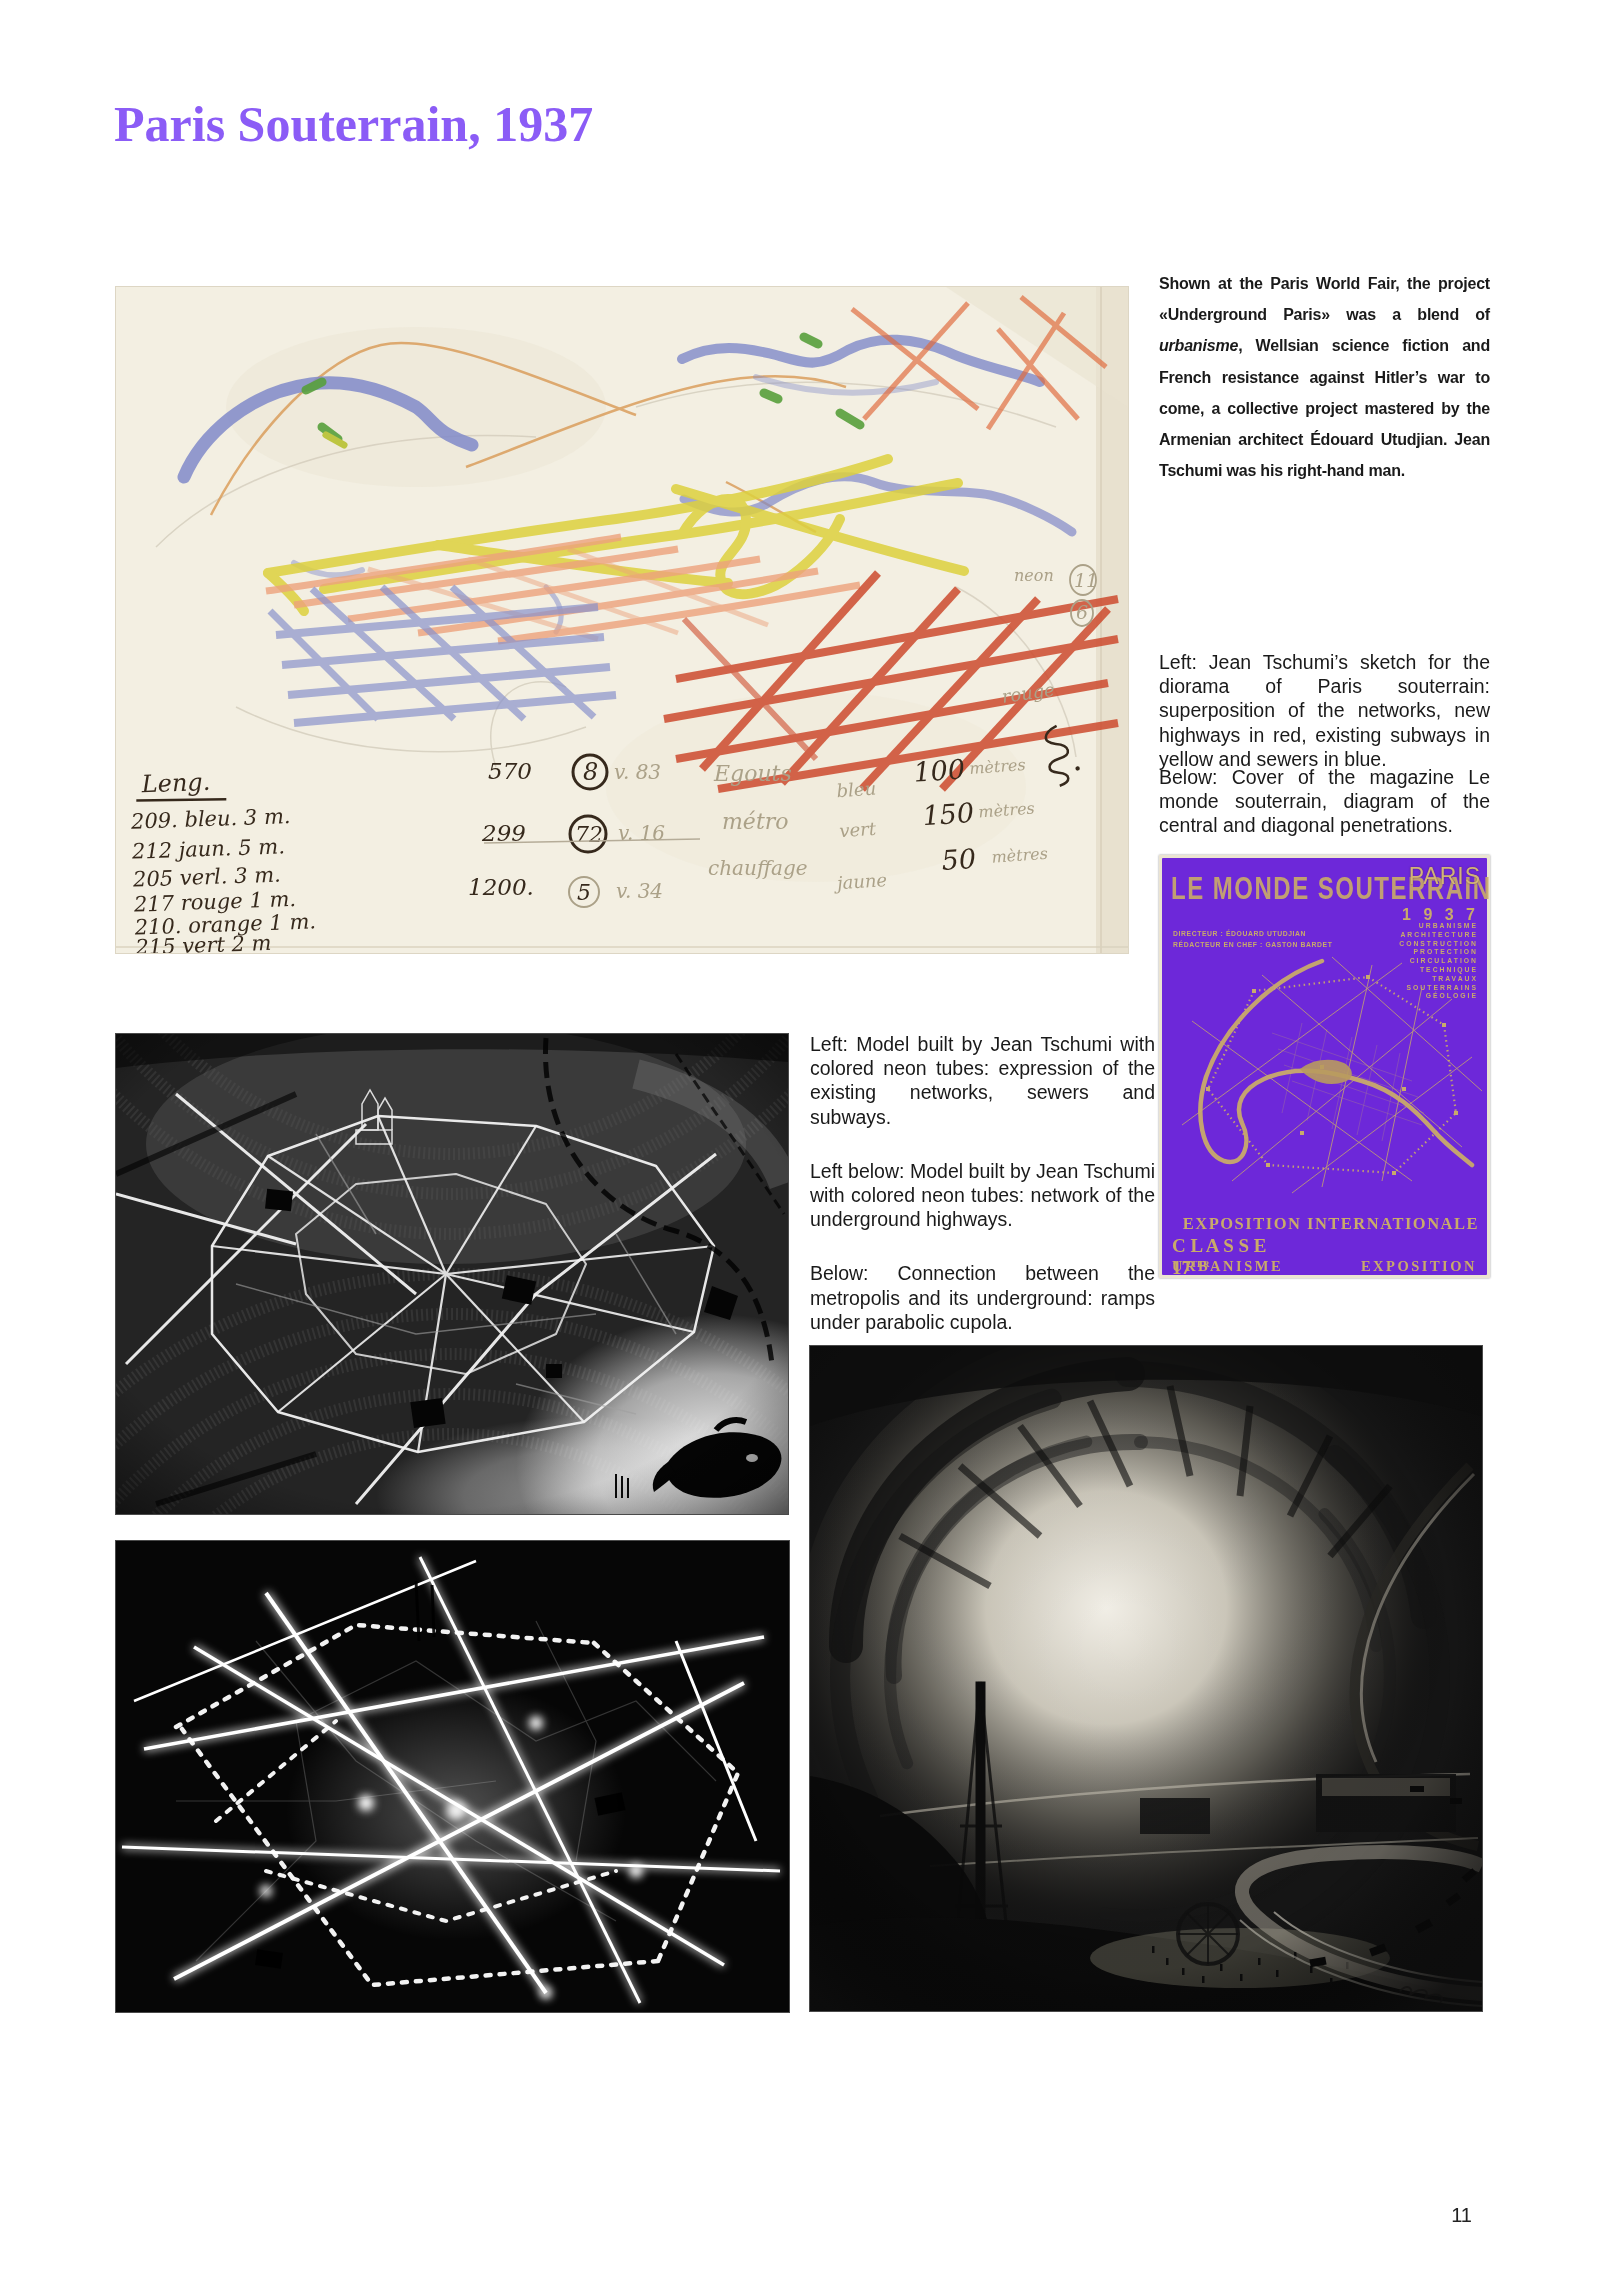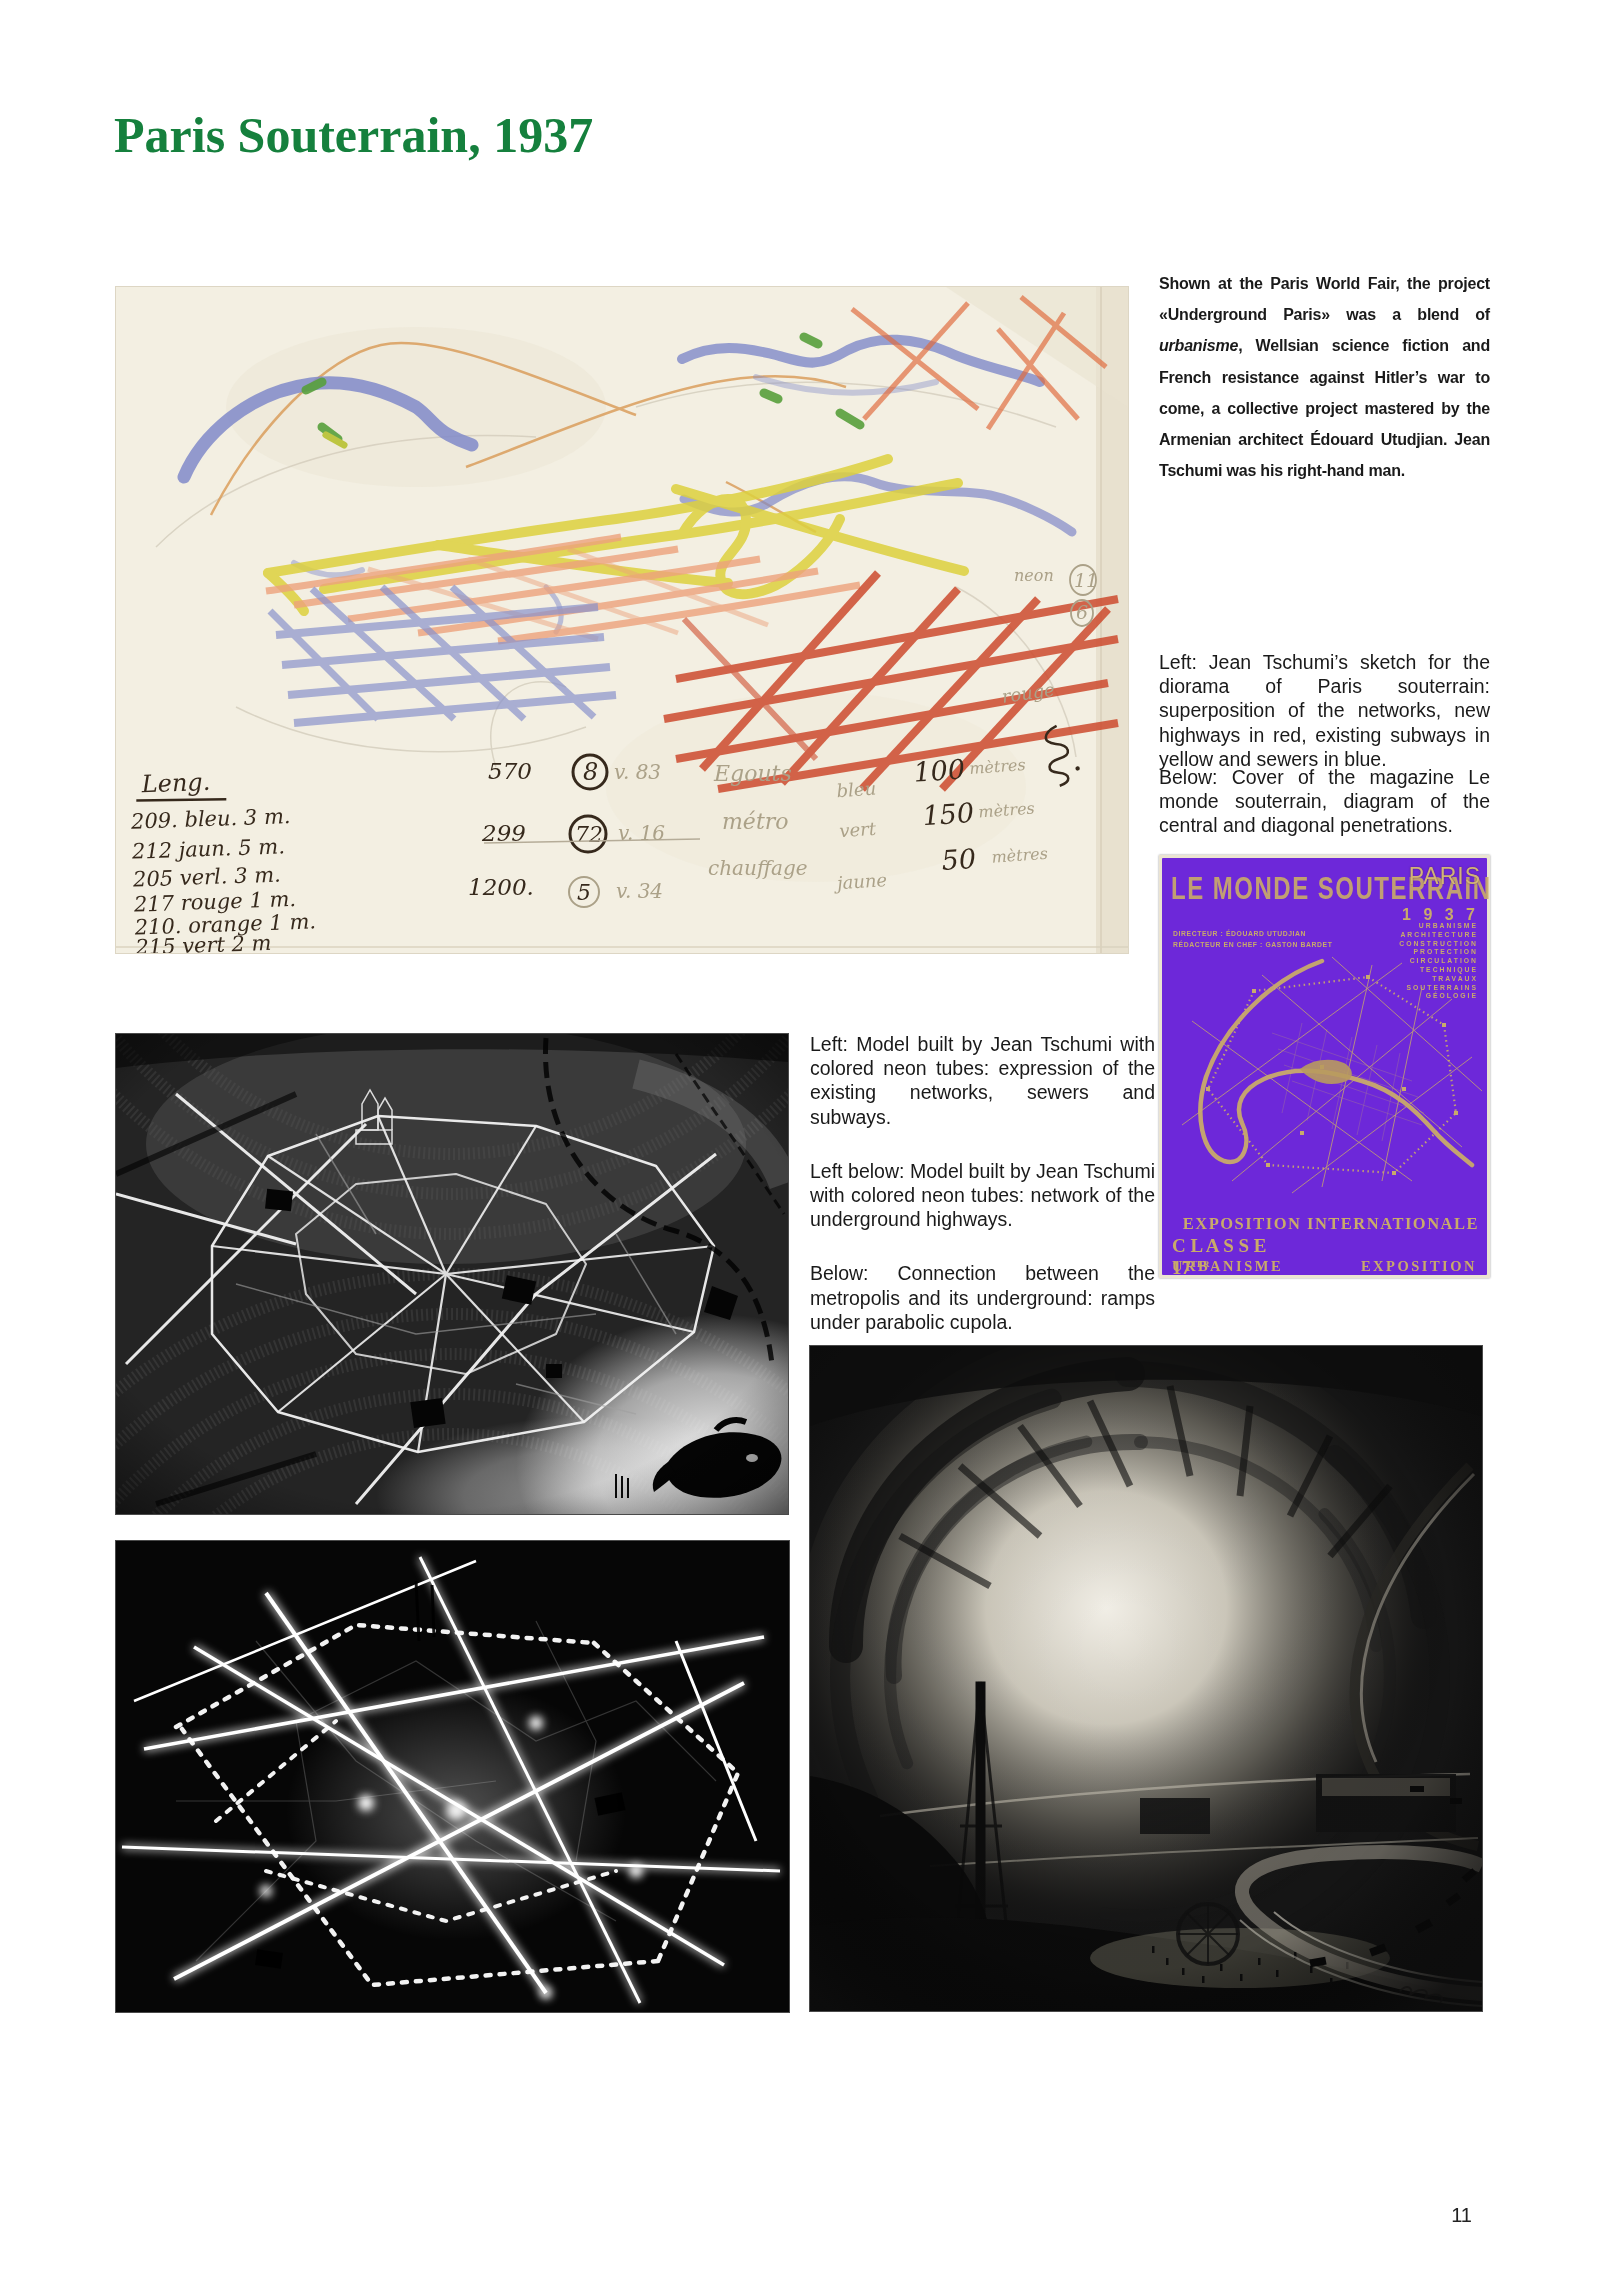--- a/index.html
+++ b/index.html
@@ -1,19 +1,19 @@
 <!DOCTYPE html>
 <html><head>
 <meta charset="utf-8">
 <style>
   html,body{margin:0;padding:0;background:#ffffff;}
   #page{position:relative;width:1600px;height:2286px;background:#ffffff;overflow:hidden;
         font-family:"Liberation Sans", sans-serif;color:#1a1a1a;}
-  .title{position:absolute;left:114px;top:106px;font-family:"Liberation Serif", serif;
-         font-weight:bold;font-size:50px;letter-spacing:0px;color:#15803d;margin:0;}
+  .title{position:absolute;left:114px;top:95px;font-family:"Liberation Serif", serif;
+         font-weight:bold;font-size:50px;letter-spacing:0px;color:#8b5cf6;margin:0;}
   .intro{position:absolute;left:1159px;top:268px;width:331px;font-size:16px;line-height:31.2px;
          text-align:justify;letter-spacing:-0.2px;font-weight:bold;}
   .intro em{font-style:italic;}
   .cap{font-size:19.5px;line-height:24.2px;text-align:justify;}
   .cap-sketch{position:absolute;left:1159px;top:650px;width:331px;}
   .cap-cover{position:absolute;left:1159px;top:765px;width:331px;}
   .midcaps{position:absolute;left:810px;top:1032px;width:345px;}
   .midcaps .cap{margin:0 0 30px 0;}
   .img-wrap{position:absolute;overflow:hidden;}
   .sketch-wrap{left:115px;top:286px;width:1012px;height:666px;border:1px solid #ddd6c4;}

